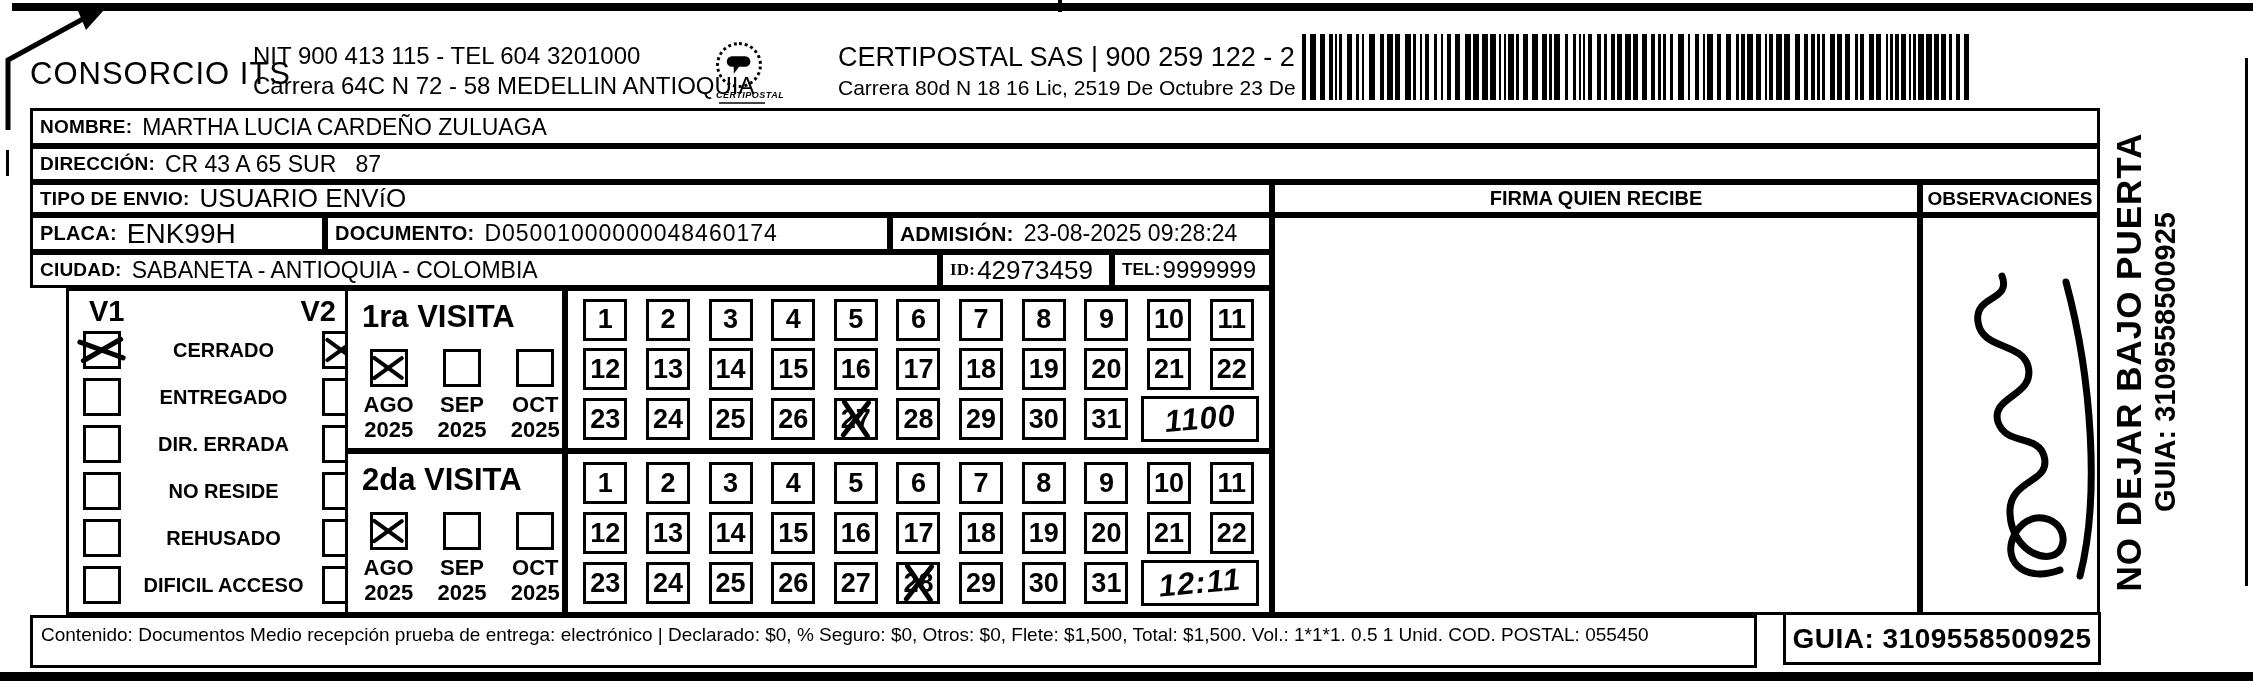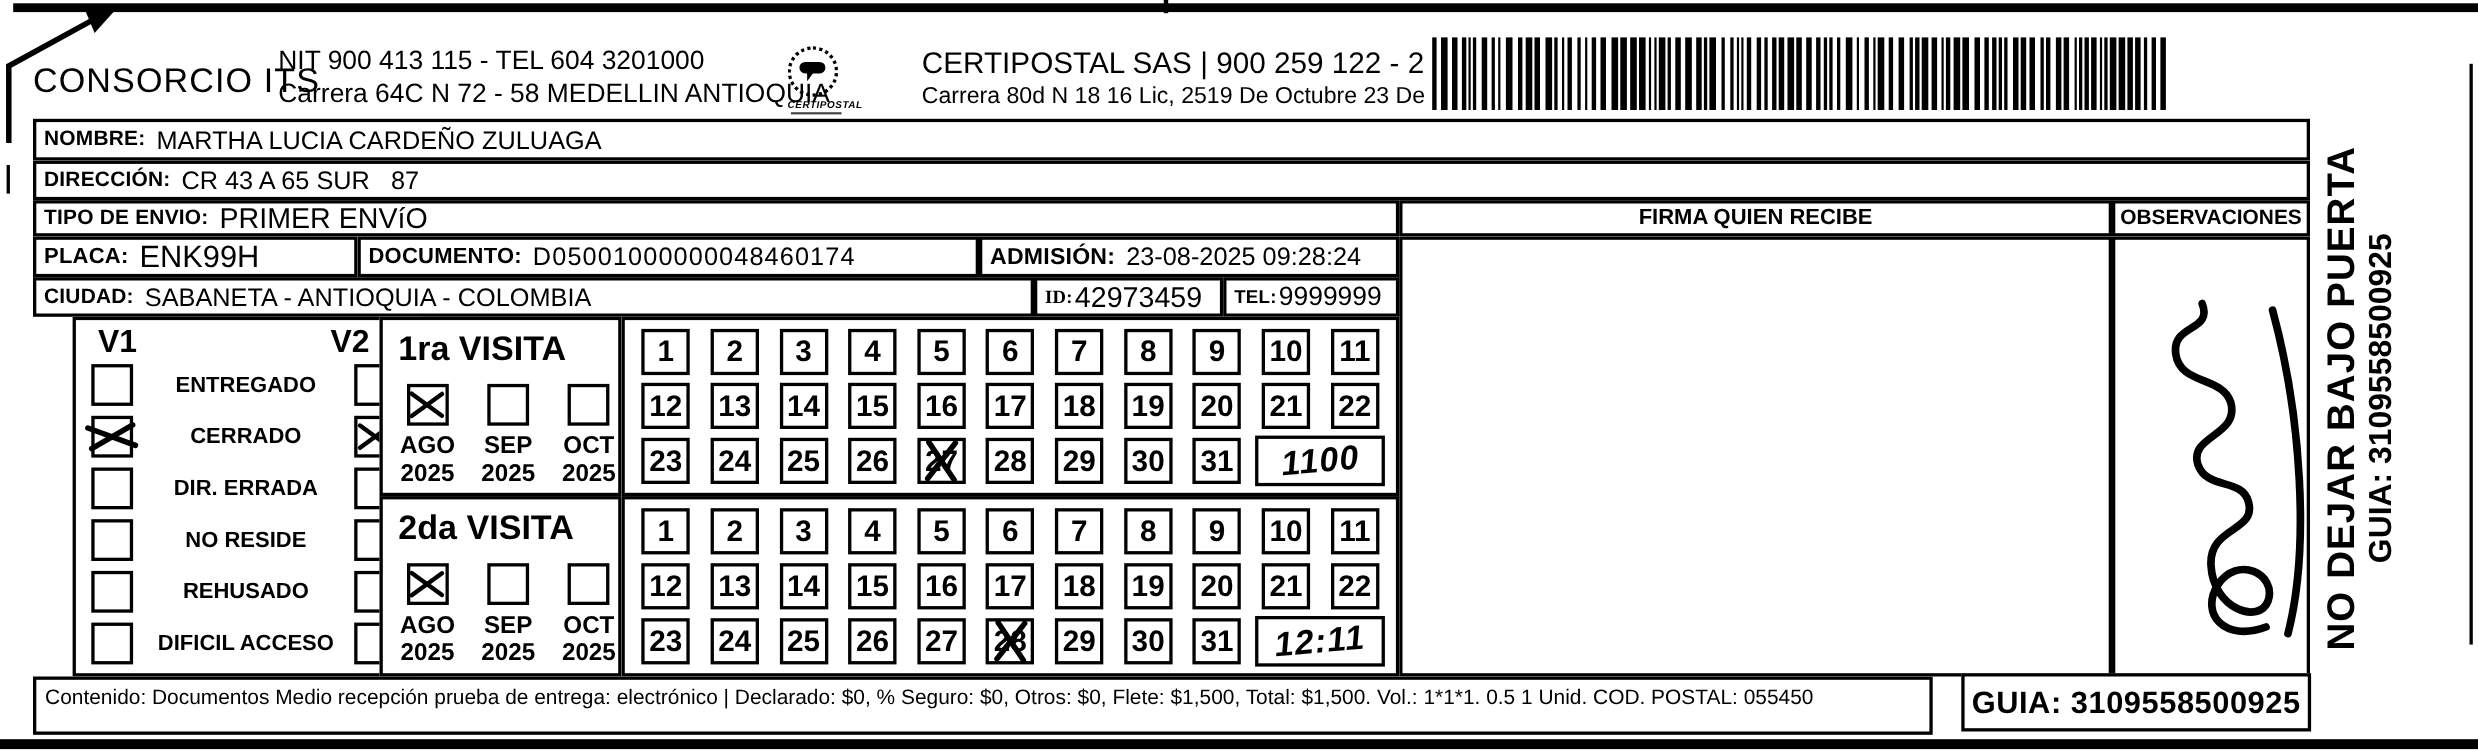--- a/index.html
+++ b/index.html
@@ -213,21 +213,21 @@
     <span class="lbl">NOMBRE:</span>
     <span class="val">MARTHA LUCIA CARDEÑO ZULUAGA</span>
   </div>
   <div class="box row-cell" style="left:30px;top:146px;width:2070px;height:36px;">
     <span class="lbl">DIRECCIÓN:</span>
     <span class="val">CR 43 A 65 SUR   87</span>
   </div>
 
   <div class="box row-cell" style="left:30px;top:182px;width:1242px;height:33px;">
     <span class="lbl">TIPO DE ENVIO:</span>
-    <span class="val" style="font-size:26px;">PRIMER ENVíO</span>
+    <span class="val" style="font-size:26px;">USUARIO ENVíO</span>
   </div>
   <div class="box center hdr-cell" style="left:1272px;top:182px;width:648px;height:33px;">FIRMA QUIEN RECIBE</div>
   <div class="box center hdr-cell" style="left:1920px;top:182px;width:180px;height:33px;font-size:19px;">OBSERVACIONES</div>
 
   <div class="box row-cell" style="left:30px;top:215px;width:295px;height:37px;">
     <span class="lbl" style="font-size:20px;">PLACA:</span>
     <span class="val" style="font-size:28px;">ENK99H</span>
   </div>
   <div class="box row-cell" style="left:325px;top:215px;width:565px;height:37px;">
     <span class="lbl" style="font-size:20px;">DOCUMENTO:</span>
@@ -253,33 +253,33 @@
 
   <div class="box" style="left:1272px;top:215px;width:648px;height:400px;"></div>
   <div class="box" style="left:1920px;top:215px;width:180px;height:400px;"></div>
 
   <div class="box" style="left:30px;top:288px;width:315px;height:327px;margin-left:36px;">
     <div class="status-head">
       <span>V1</span>
       <span>V2</span>
     </div>
     <div class="status-options">
-        <div class="status-row">
-          <div class="cb"></div>
-          <div class="status-label">ENTREGADO</div>
-          <div class="cb"></div>
-        </div>
         <div class="status-row">
           <div class="cb">
             <span class="xmark big"></span>
           </div>
           <div class="status-label">CERRADO</div>
           <div class="cb">
             <span class="xmark"></span>
           </div>
+        </div>
+        <div class="status-row">
+          <div class="cb"></div>
+          <div class="status-label">ENTREGADO</div>
+          <div class="cb"></div>
         </div>
         <div class="status-row">
           <div class="cb"></div>
           <div class="status-label">DIR. ERRADA</div>
           <div class="cb"></div>
         </div>
         <div class="status-row">
           <div class="cb"></div>
           <div class="status-label">NO RESIDE</div>
           <div class="cb"></div>

